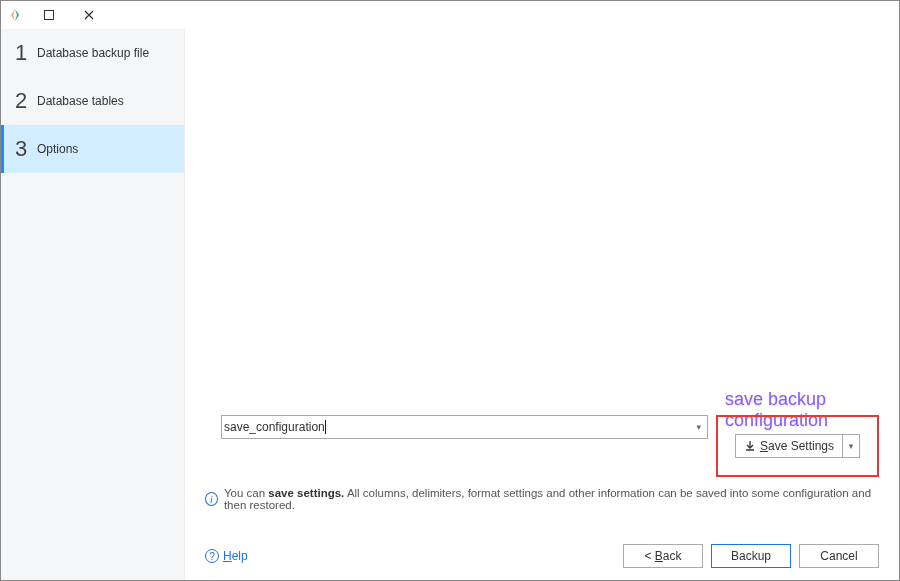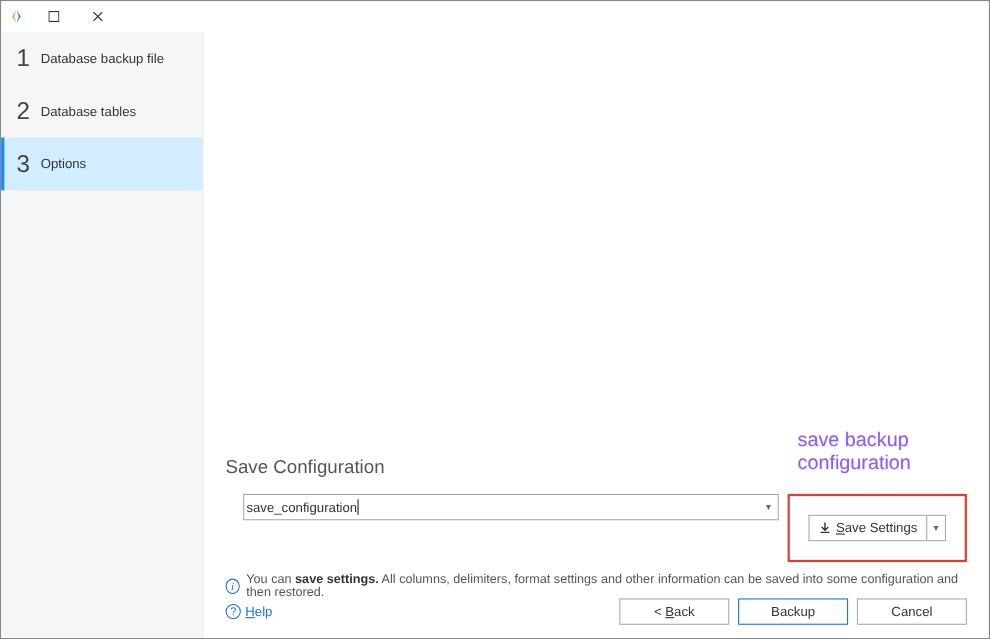--- a/index.html
+++ b/index.html
@@ -192,21 +192,21 @@
       border: 1.5px solid #1a73e8;
       border-radius: 50%;
       color: #1a73e8;
       font-size: 10px;
       display: inline-flex;
       align-items: center; justify-content: center;
       margin-right: 4px;
     }
     .footer-spacer { flex: 1; }
     .footer .btn {
-      width: 100px;
+      width: 80px;
       margin-left: 8px;
       justify-content: center;
     }
     .footer .btn.primary { border: 1.5px solid #1a73e8; }
     .underline-hint { text-decoration: underline; text-decoration-thickness: 1px; }
   </style>
 </head>
 <body>
 
 <div class="titlebar">
@@ -242,21 +242,20 @@
       <span class="num">3</span>
       <span>Options</span>
     </div>
   </div>
 
   <div class="main">
 
     <div class="annotation" style="left:540px; top:360px;">save backup configuration</div>
 
     <div class="save-config-block">
-      <div class="save-config-title">Save Configuration</div>
       <div class="save-row">
         <div class="combo">
           <span>save_configuration</span>
             <span class="cursor"></span>
           <span class="caret">▾</span>
         </div>
         <div class="save-settings-group">
           <div class="btn split-main">
             <span class="save-settings-icon">
               <svg width="12" height="12" viewBox="0 0 12 12">

